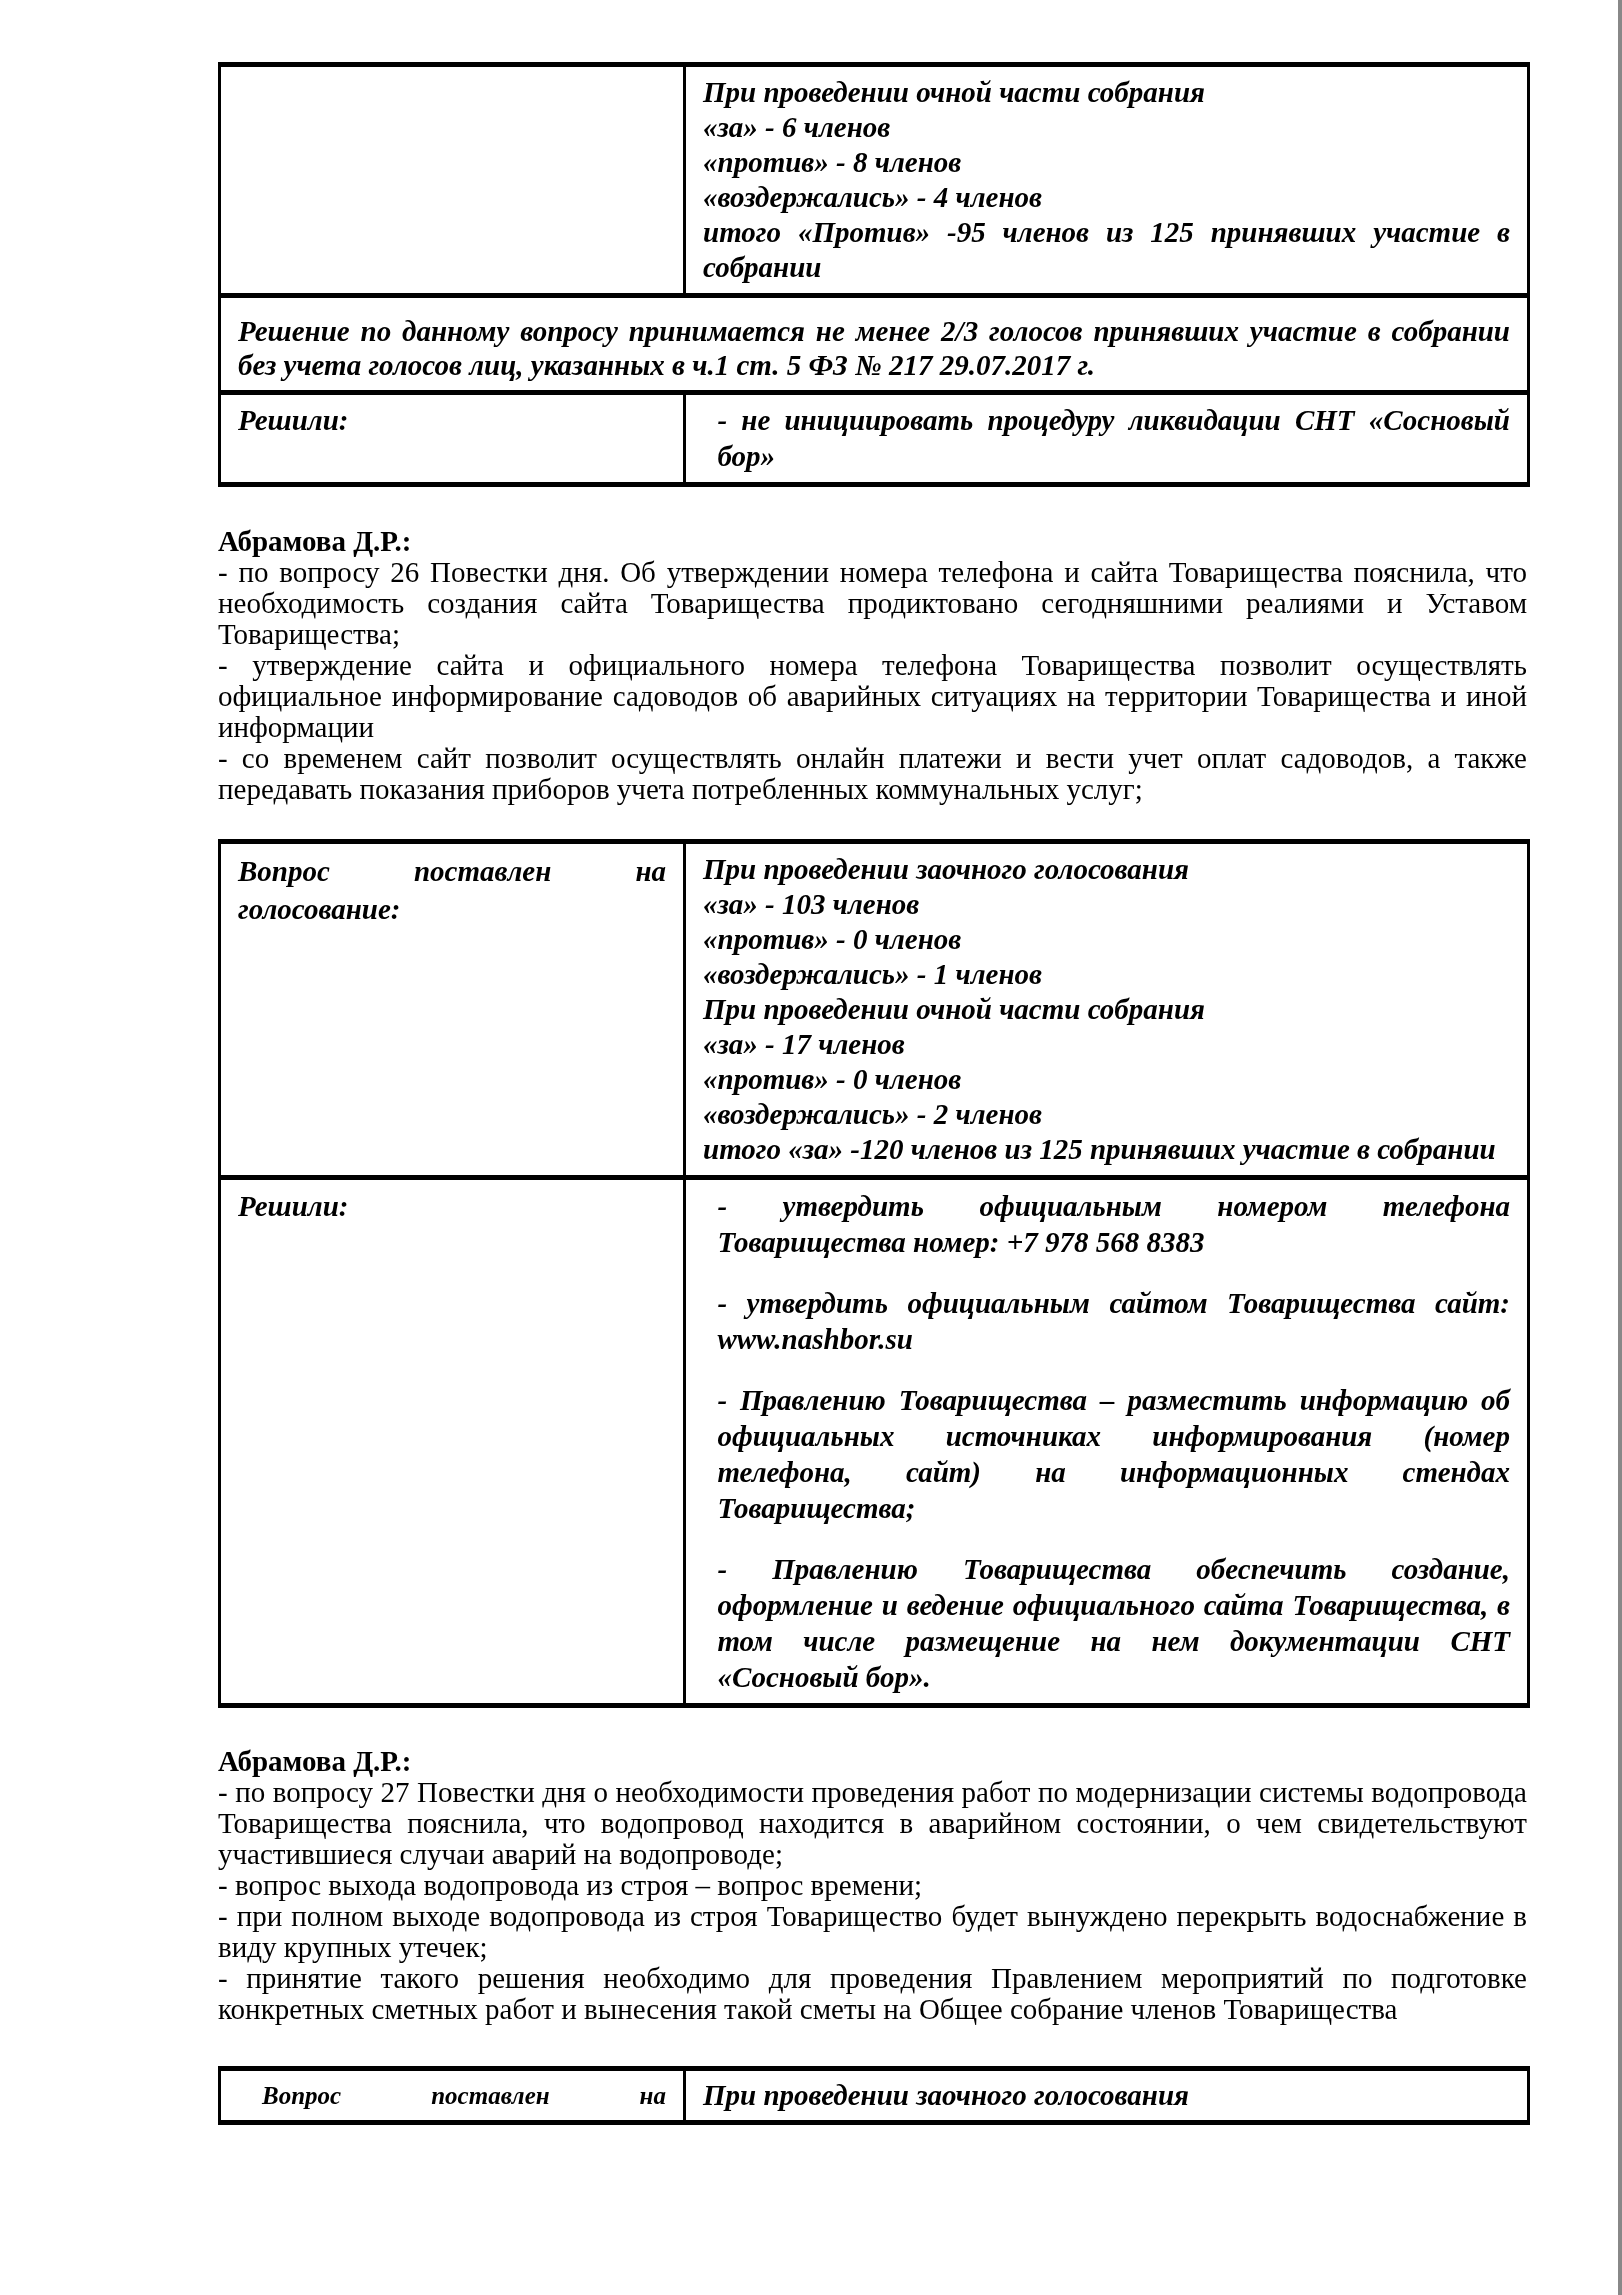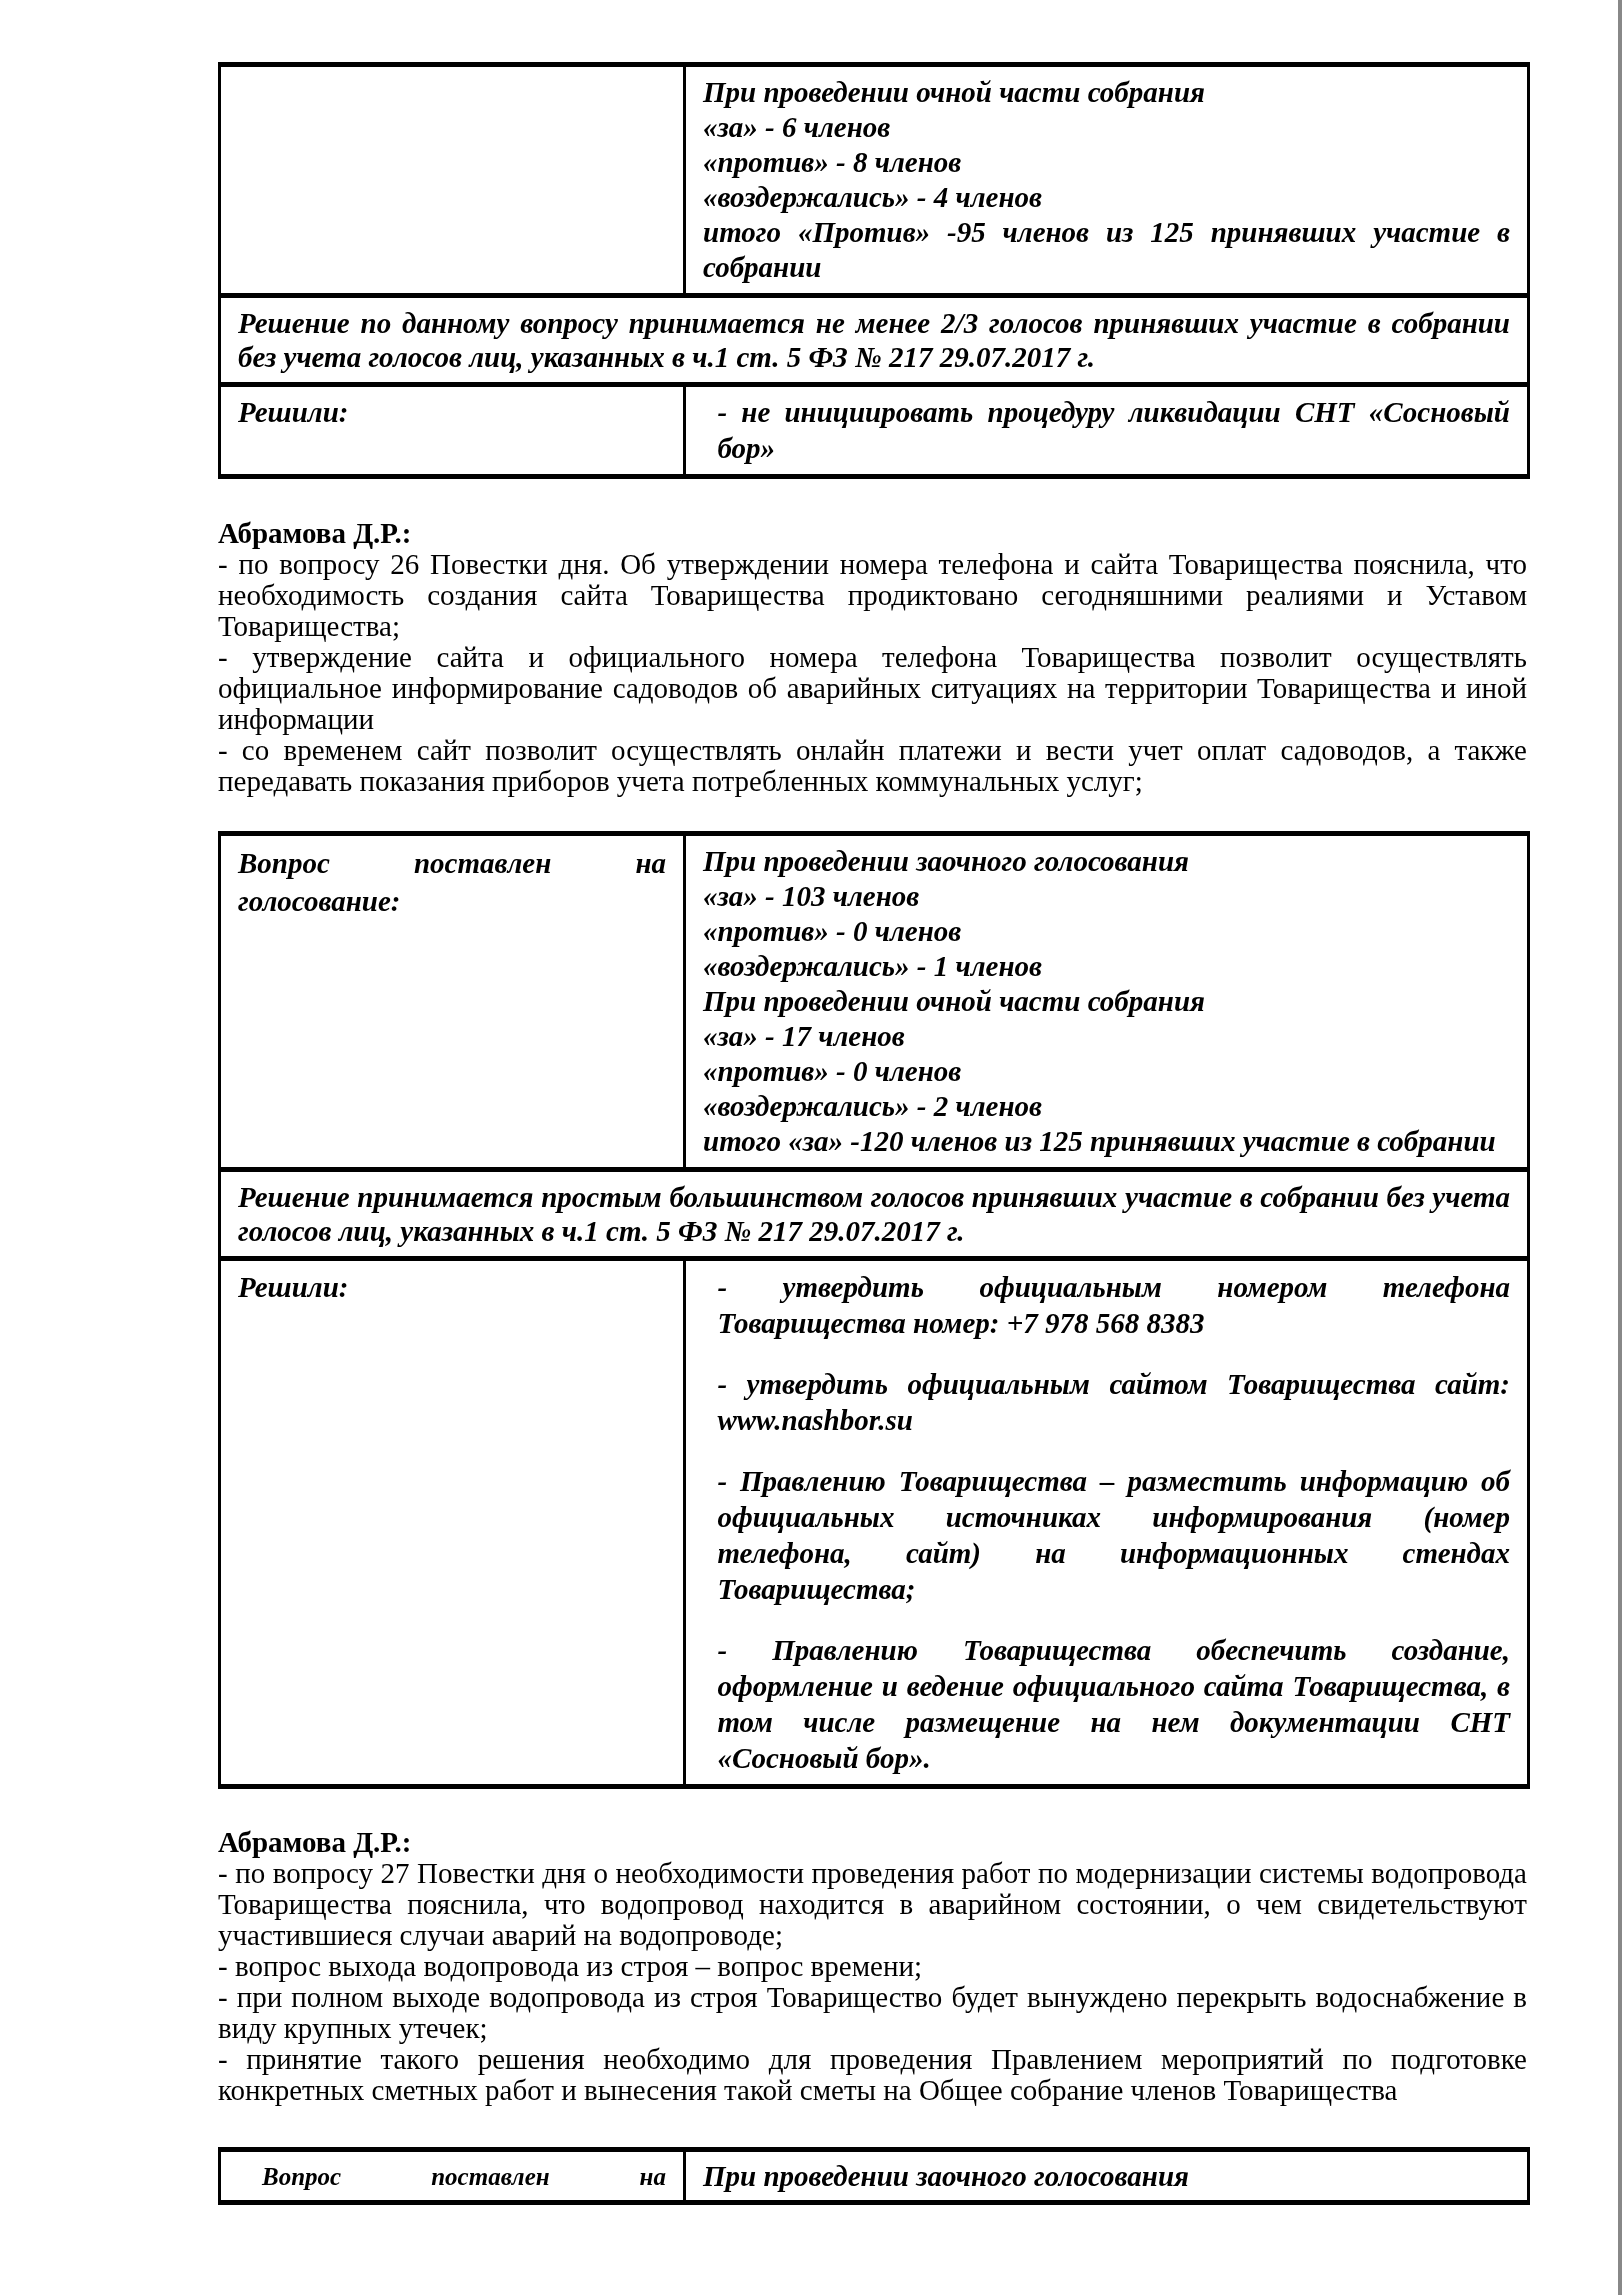--- a/index.html
+++ b/index.html
@@ -47,20 +47,21 @@
     font-weight: bold;
     font-style: italic;
     text-align: justify;
   }
   .rule-text {
     font-size: 29px;
     line-height: 34px;
     font-weight: bold;
     font-style: italic;
     text-align: justify;
+    margin-top: 8px;
   }
   .decision-label {
     font-size: 29px;
     line-height: 36px;
     font-weight: bold;
     font-style: italic;
   }
   .decision-items { padding-left: 14.4px; }
   .decision-item {
     font-size: 29px;
@@ -170,25 +171,20 @@
             <p class="vote-line">«против» - 0 членов</p>
             <p class="vote-line">«воздержались» - 1 членов</p>
             <p class="vote-line">При проведении очной части собрания</p>
             <p class="vote-line">«за» - 17 членов</p>
             <p class="vote-line">«против» - 0 членов</p>
             <p class="vote-line">«воздержались» - 2 членов</p>
             <p class="vote-line">итого «за» -120 членов из 125 принявших участие в собрании</p>
           </td>
         </tr>
         <tr>
-          <td colspan="2">
-            <p class="rule-text">Решение принимается простым большинством голосов принявших участие в собрании без учета голосов лиц, указанных в ч.1 ст. 5 ФЗ № 217 29.07.2017 г.</p>
-          </td>
-        </tr>
-        <tr>
           <td>
             <p class="decision-label">Решили:</p>
           </td>
           <td class="decision-cell-t2">
             <div class="decision-items">
               <p class="decision-item">- утвердить официальным номером телефона Товарищества номер: +7 978 568 8383</p>
               <p class="decision-item">- утвердить официальным сайтом Товарищества сайт: www.nashbor.su</p>
               <p class="decision-item">- Правлению Товарищества – разместить информацию об официальных источниках информирования (номер телефона, сайт) на информационных стендах Товарищества;</p>
               <p class="decision-item">- Правлению Товарищества обеспечить создание, оформление и ведение официального сайта Товарищества, в том числе размещение на нем документации СНТ «Сосновый бор».</p>
             </div>

